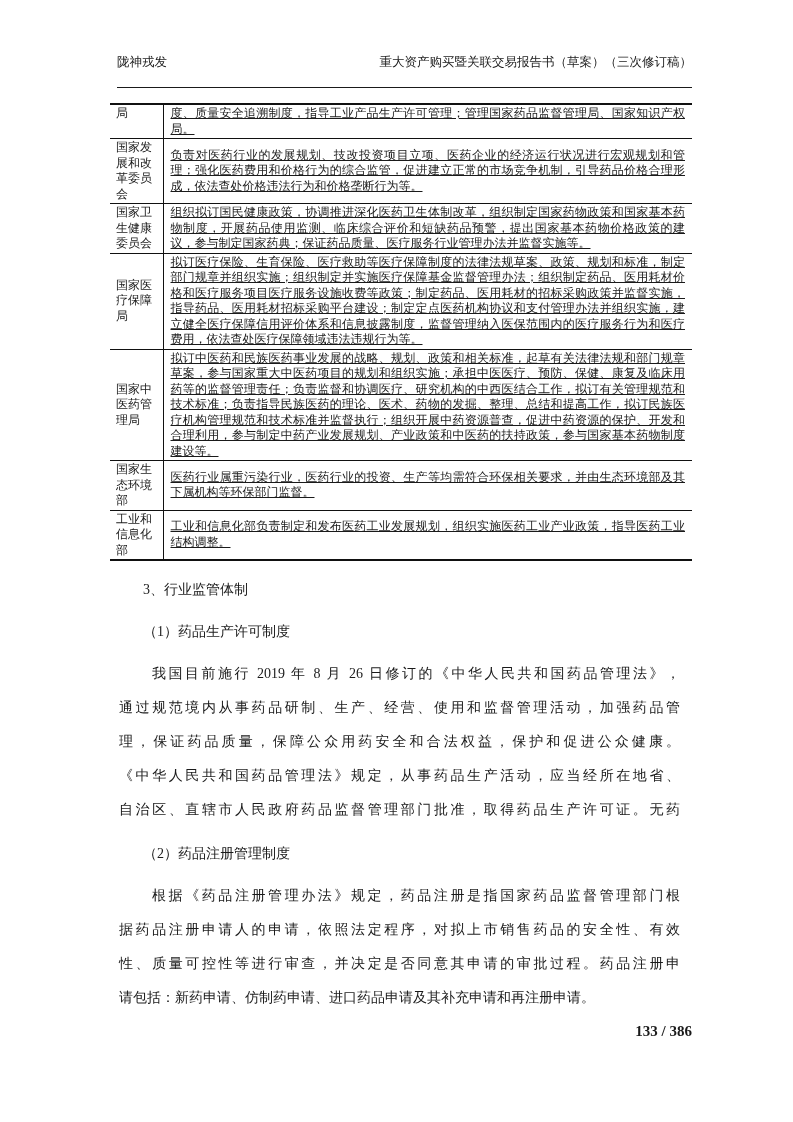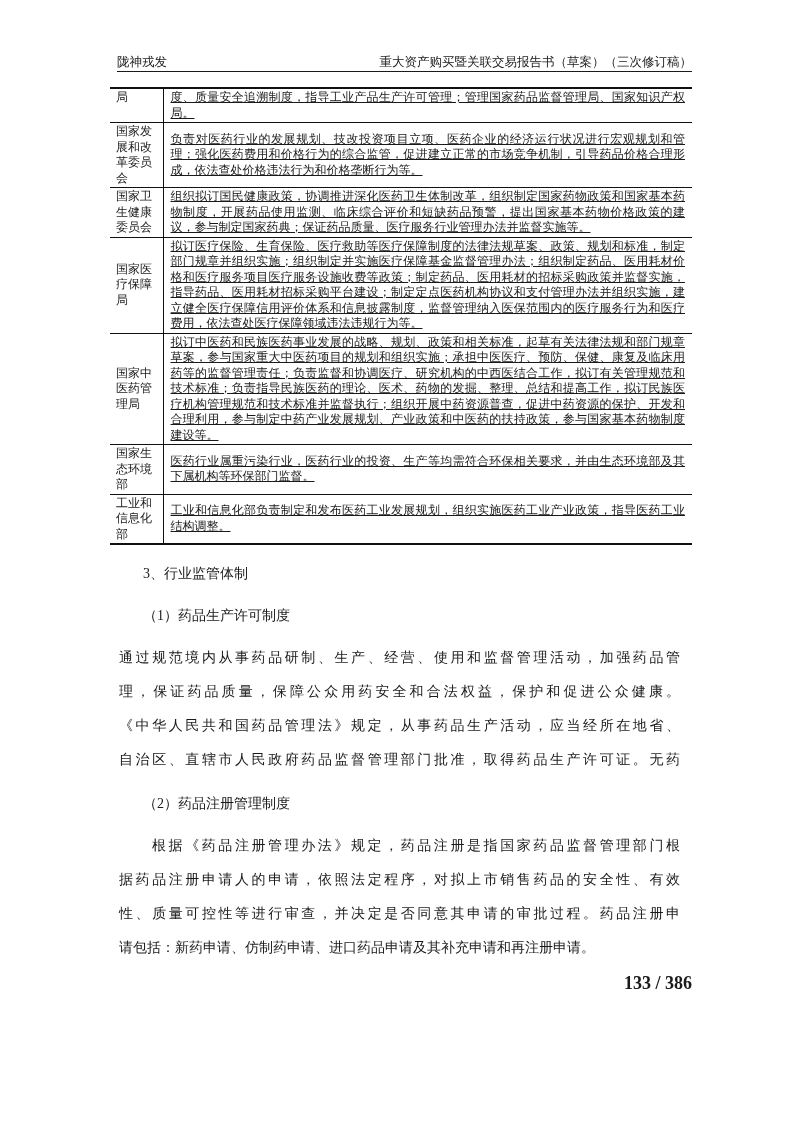--- a/index.html
+++ b/index.html
@@ -11,21 +11,21 @@
     position: relative;
     overflow: hidden;
   }
   .page { width: 793px; height: 1122px; background: #fff; }
 
   
   .header {
     display: flex; justify-content: space-between; align-items: flex-end;
     margin: 55px 101px 0 117px;
     border-bottom: 1px solid #1a1a1a;
-    padding-bottom: 1px;
+    padding-bottom: 17px;
     font-size: 12.5px; line-height: 15px;
   }
 
   
   table.gov-table {
     border-collapse: collapse;
     margin: 15px 0 0 110px;
     width: 582px;
     font-size: 12px; line-height: 15.5px;
     border-top: 2.5px solid #111;
@@ -62,21 +62,21 @@
     text-justify: inter-character;
   }
   .bline.plast { text-align-last: left; }
   .bline.indent { text-indent: 33px; }
 
   
   .pageno {
     margin: 8px 101px 0 0;
     text-align: right;
     font-weight: bold;
-    font-size: 18px;
+    font-size: 15px;
   }
 </style>
 </head>
 <body>
 
 <div class="page">
 
   <div class="header">
     <span>陇神戎发</span>
     <span>重大资产购买暨关联交易报告书（草案）（三次修订稿）</span>
@@ -115,20 +115,21 @@
     </tbody>
   </table>
 
   <div class="content">
 
     <div class="sec-heading mt14">3、行业监管体制</div>
 
     <div class="sec-heading mt12">（1）药品生产许可制度</div>
 
     <div class="para">
+      <div class="bline indent">我国目前施行 2019 年 8 月 26 日修订的《中华人民共和国药品管理法》，</div>
       <div class="bline">通过规范境内从事药品研制、生产、经营、使用和监督管理活动，加强药品管</div>
       <div class="bline">理，保证药品质量，保障公众用药安全和合法权益，保护和促进公众健康。</div>
       <div class="bline">《中华人民共和国药品管理法》规定，从事药品生产活动，应当经所在地省、</div>
       <div class="bline">自治区、直辖市人民政府药品监督管理部门批准，取得药品生产许可证。无药</div>
     </div>
 
     <div class="sec-heading mt12">（2）药品注册管理制度</div>
 
     <div class="para">
       <div class="bline indent">根据《药品注册管理办法》规定，药品注册是指国家药品监督管理部门根</div>

